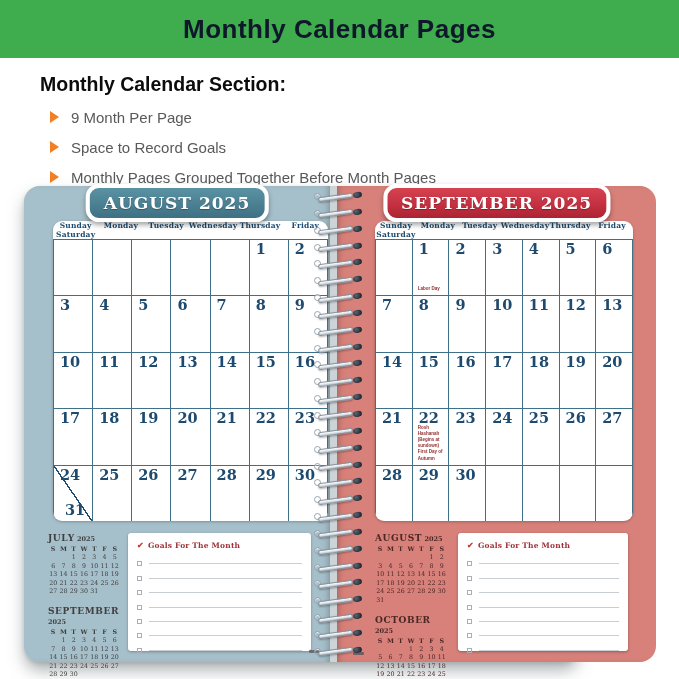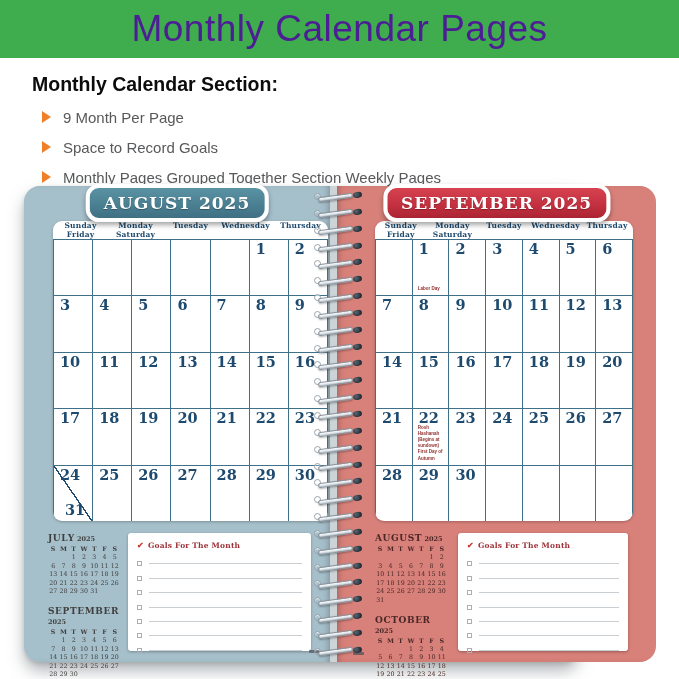--- a/index.html
+++ b/index.html
@@ -6,23 +6,23 @@
   html,body { background:#fff; }
   .canvas{
     position:relative; width:679px; height:679px; background:#fff; overflow:hidden;
     font-family:"Liberation Sans", sans-serif;
   }
   
   .banner{
     position:absolute; left:0; top:0; width:679px; height:58px;
     background:#3FAC4D; display:flex; align-items:center; justify-content:center;
   }
-  .banner span{ color:#4c1d95; font-weight:normal; font-size:37px; letter-spacing:.5px; }
-  
-  .intro{ position:absolute; left:4px; top:58px; width:629px; }
+  .banner span{ color:#0f172a; font-weight:bold; font-size:26px; letter-spacing:.5px; }
+  
+  .intro{ position:absolute; left:12px; top:58px; width:629px; }
   .intro h2{ margin:15px 0 6px 28px; font-size:19.5px; font-weight:bold; color:#0c0c0c; }
   .bullets{ list-style:none; }
   .bullets li{ display:flex; align-items:center; gap:12px; padding:6.5px 0 6.5px 38px;
     font-size:15px; color:#58595b; }
   .tri{ width:0; height:0; border-left:9px solid #F07F28;
     border-top:6px solid transparent; border-bottom:6px solid transparent; flex:0 0 auto; }
   
   .planner{
     position:absolute; left:24px; top:186px; width:555px; height:476px;
     background:#cdd4d8; border-radius:16px;
@@ -44,21 +44,21 @@
   .tab.red { background:linear-gradient(180deg,#d64250 0%,#c22f3e 60%,#ab2433 100%); }
   .tab span{ font-family:"DejaVu Serif", serif; font-weight:bold; font-size:17px;
     color:#fff; letter-spacing:1px; text-shadow:0 1px 1px rgba(0,0,0,.3); }
   
   .cal-panel{
     position:absolute; top:35px; background:#fff; border-radius:9px;
     box-shadow:0 1px 3px rgba(0,0,0,.25); overflow:hidden;
   }
   .page.left  .cal-panel{ left:29px;  width:275px; }
   .page.right .cal-panel{ left:38px;  width:258px; }
-  .dow-row{ display:grid; grid-template-columns:repeat(5,1fr); height:18px; align-items:center; }
+  .dow-row{ display:grid; grid-template-columns:repeat(6,1fr); height:18px; align-items:center; }
   .dow-cell{ text-align:center; font-family:"DejaVu Serif", serif; font-weight:bold;
     font-size:7.5px; color:#1d4a6e; letter-spacing:.2px; }
   .grid{ display:grid; grid-template-columns:repeat(7,1fr); grid-auto-rows:56.4px;
     border-left:1px solid #3e7089; }
   .cell{ position:relative; border-right:1px solid #3e7089; border-top:1px solid #3e7089; }
   .num{ display:inline-block; margin:2px 0 0 6px; font-family:"DejaVu Serif", serif;
     font-weight:bold; font-size:14.5px; color:#1d4a6e; line-height:1; }
   .cell.split .num-b{ position:absolute; right:7px; bottom:3px; margin:0; }
   .diag{ position:absolute; left:0; top:0; width:100%; height:100%;
     background:linear-gradient(to top right, transparent calc(50% - .7px),
@@ -124,21 +124,21 @@
       <li>
         <span class="tri"></span>
         <span>9 Month Per Page</span>
       </li>
       <li>
         <span class="tri"></span>
         <span>Space to Record Goals</span>
       </li>
       <li>
         <span class="tri"></span>
-        <span>Monthly Pages Grouped Together Section Weekly Pages</span>
+        <span>Monthly Pages Grouped Together Before Month Pages</span>
       </li>
     </ul>
   </section>
 
   <div class="planner">
 
     <div class="page left">
       <div class="tab teal">
         <span>AUGUST 2025</span>
       </div>

